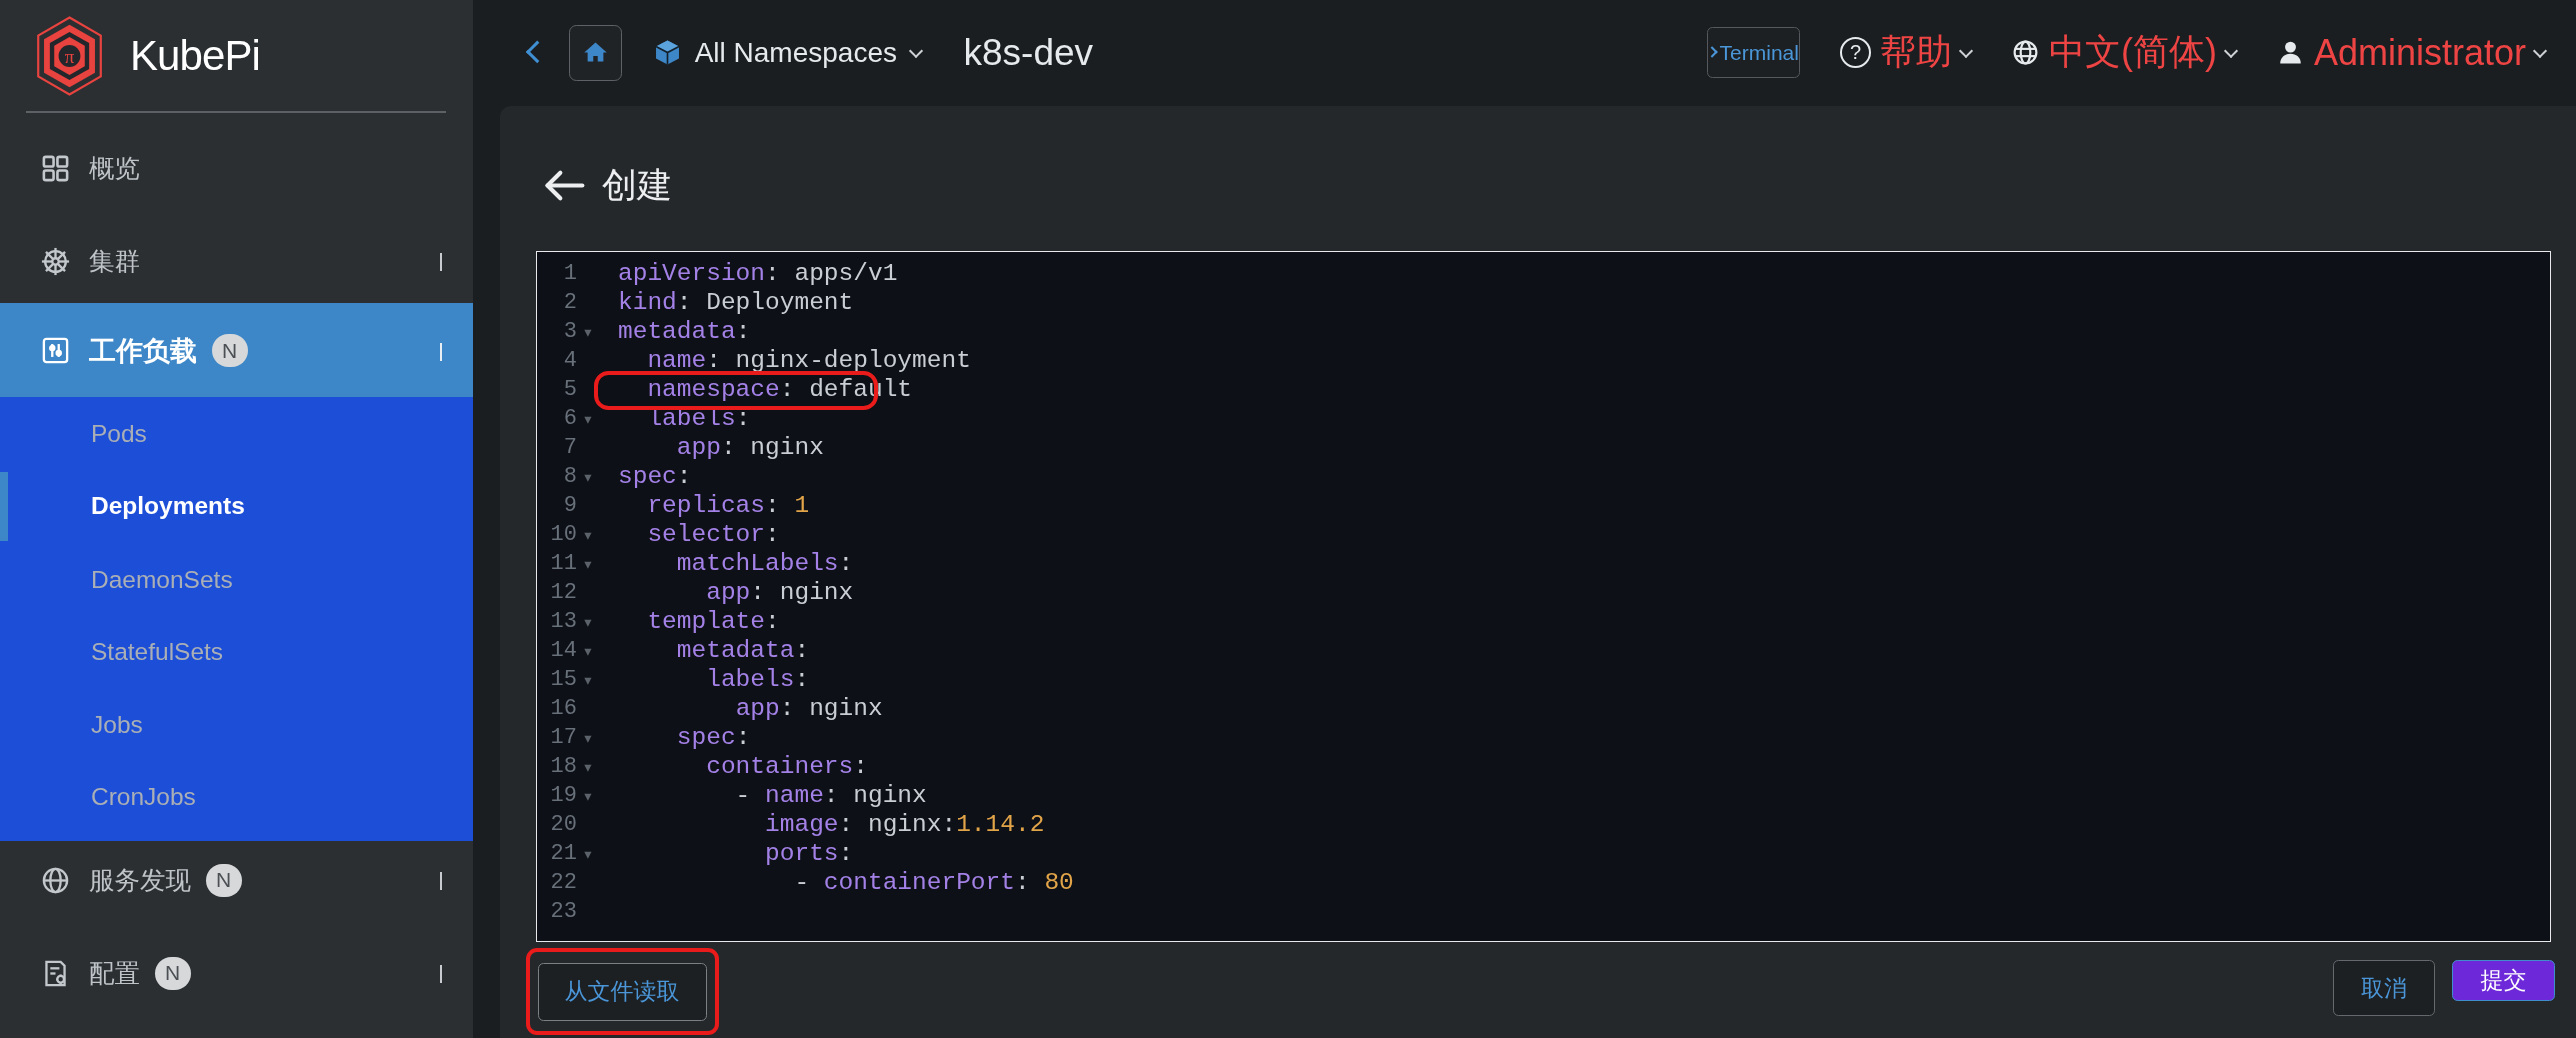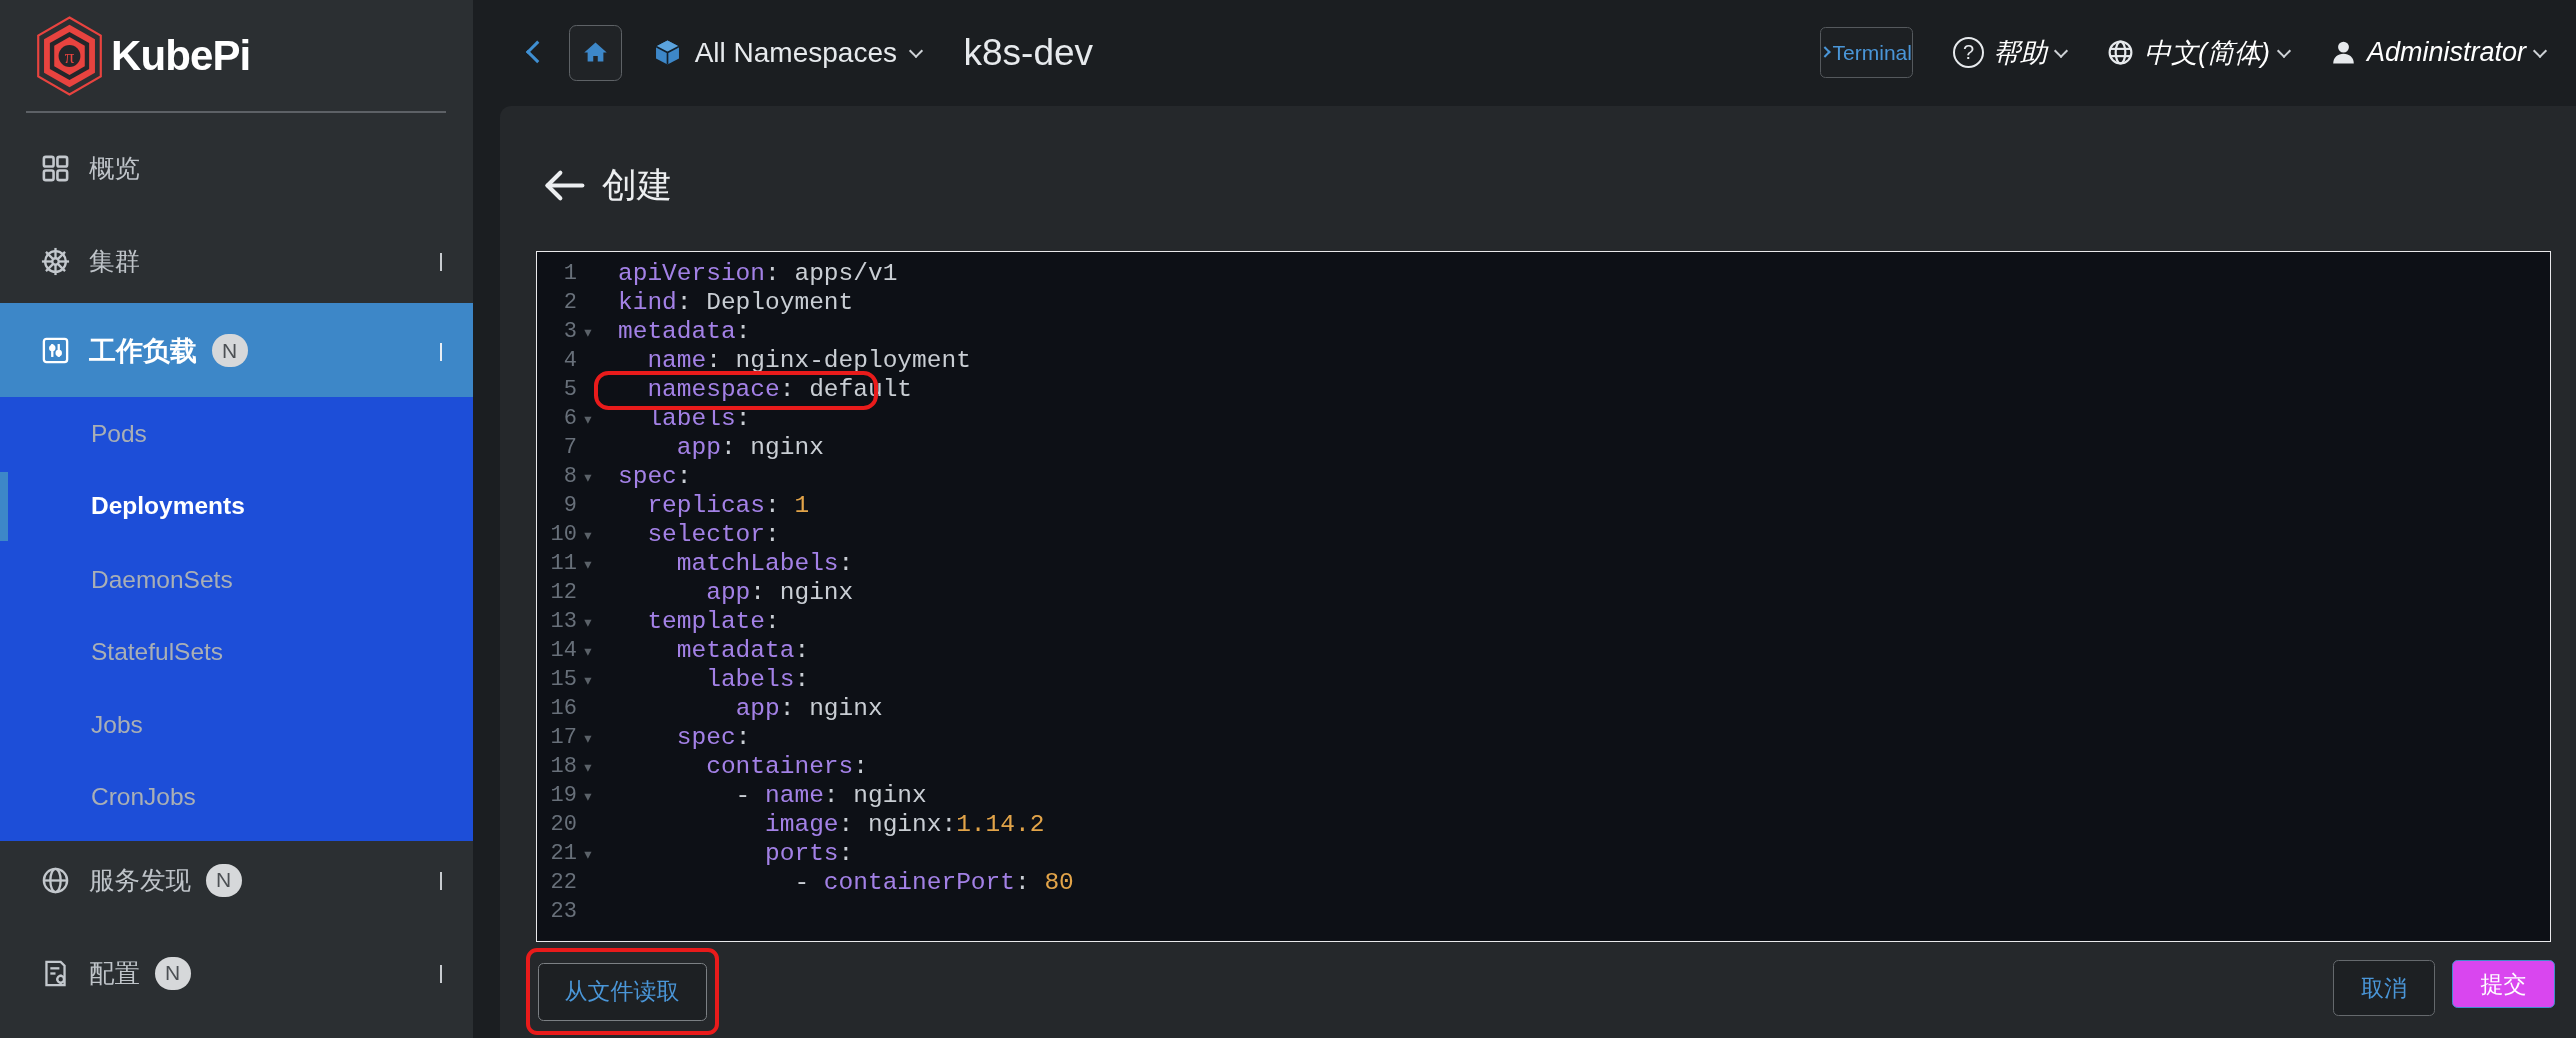--- a/index.html
+++ b/index.html
@@ -4,21 +4,21 @@
 <style>
   * { margin:0; padding:0; box-sizing:border-box; }
   html,body { width:2576px; height:1038px; overflow:hidden; background:#1b1e21;
     font-family:"Liberation Sans", sans-serif; }
   .stage { position:relative; width:2576px; height:1038px; background:#1b1e21; }
 
   
   .sidebar { position:absolute; left:0; top:0; width:473px; height:1038px; background:#2b2f32; }
   .logo-row { position:absolute; left:0; top:12.7px; width:473px; height:87px; display:flex; align-items:center; }
   .logo-icon { margin-left:33px; width:73px; height:80px; }
-  .logo-text { margin-left:5px; color:#ffffff; font-size:42px; font-weight:bold; letter-spacing:-0.9px; }
+  .logo-text { margin-left:24px; color:#ffffff; font-size:42px; font-weight:normal; letter-spacing:-0.9px; }
   .side-divider { position:absolute; left:25.5px; top:111px; width:420px; height:1.8px; background:#5d6166; }
 
   .srow { position:absolute; left:0; width:473px; height:64px; display:flex; align-items:center; cursor:pointer; }
   .srow .nav-ic { width:31px; height:31px; margin-left:40px; color:#c3c8cd; flex:0 0 auto; }
   .srow .nav-label { margin-left:18px; font-size:25.5px; color:#bfc4c9; }
   .badge-n { margin-left:14.5px; min-width:36px; height:33px; padding:0 9px; border-radius:16.4px;
     background:#d6d8da; color:#4c5054; font-size:21px; display:inline-flex; align-items:center; justify-content:center; }
   .chev { width:12.7px; height:12.7px; border-right:2.7px solid #c8ccd0; border-bottom:2.7px solid #c8ccd0;
     transform:rotate(45deg); margin-top:-5.5px; }
   .chev.up { transform:rotate(-135deg); margin-top:7.3px; }
@@ -47,21 +47,21 @@
   .ns-label { margin-left:12.7px; font-size:28px; color:#e7eaed; cursor:pointer; }
   .ns-chev { margin-left:14.5px; }
   .cluster-name { margin-left:42px; font-size:37px; color:#e7eaed; }
 
   .topbar-right { margin-left:auto; display:flex; align-items:center; gap:40px; padding-right:31px; }
   .terminal-btn { width:93px; height:51px; border:1.8px solid #55595d; border-radius:5.5px; background:#1d2023;
     display:flex; align-items:center; justify-content:flex-end; gap:3.6px; cursor:pointer; }
   .terminal-btn .tchev { width:8.2px; height:8.2px; border-top:2.7px solid #4a96d8; border-right:2.7px solid #4a96d8; transform:rotate(45deg); }
   .terminal-btn span { color:#4a96d8; font-size:21px; }
   .tb-group { display:flex; align-items:center; gap:9px; cursor:pointer; color:#e7eaed; }
-  .tb-group .glabel { font-size:27px; color:#ffffff;font-style:italic; }
+  .tb-group .glabel { font-size:36px; color:#ef4444; }
   .help-circle { width:31px; height:31px; border:2.3px solid #e7eaed; border-radius:50%; display:flex;
     align-items:center; justify-content:center; font-size:20px; color:#e7eaed; }
   .tb-ic { width:29px; height:29px; color:#e7eaed; }
   .sm-chev { width:10px; height:10px; border-right:2.3px solid #cfd3d7; border-bottom:2.3px solid #cfd3d7;
     transform:rotate(45deg); margin-top:-3.6px; }
 
   
   .card { position:absolute; left:500px; top:106px; width:2076px; height:932px; background:#25282b;
     border-top-left-radius:11px; }
   .heading { position:absolute; left:42px; top:56px; display:flex; align-items:center; }
@@ -81,22 +81,22 @@
   .ns-annotation { position:absolute; left:57px; top:119px; width:284px; height:39px;
     border:4.5px solid #e91b1b; border-radius:14.5px; pointer-events:none; }
 
   
   .readfile-wrap { position:absolute; left:25.5px; top:842px; width:193px; height:87px;
     border:4.5px solid #e91b1b; border-radius:11px; display:flex; align-items:center; justify-content:center; }
   .btn { border-radius:5.5px; font-size:23px; display:flex; align-items:center; justify-content:center; cursor:pointer; }
   .readfile-btn { width:169px; height:58px; background:#1d2023; border:1.8px solid #7c8084; color:#4a96d8; }
   .cancel-btn { position:absolute; left:1833px; top:854px; width:102px; height:56px;
     background:#1d2023; border:1.8px solid #65696d; color:#4a96d8; }
-  .submit-btn { position:absolute; left:1952px; top:854px; width:103px; height:48px;
-    background:#d946ef; border:1.8px solid #3f8dcb; color:#ffffff; }
+  .submit-btn { position:absolute; left:1952px; top:854px; width:103px; height:41px;
+    background:#6d28d9; border:1.8px solid #3f8dcb; color:#ffffff; }
 </style>
 </head>
 <body>
 
 <div class="stage">
 
   <div class="sidebar">
     <div class="logo-row">
       <svg class="logo-icon" viewBox="0 0 100 110">
         <polygon points="50,2 93,27 93,83 50,108 7,83 7,27" fill="none" stroke="#e8433f" stroke-width="3"></polygon>

